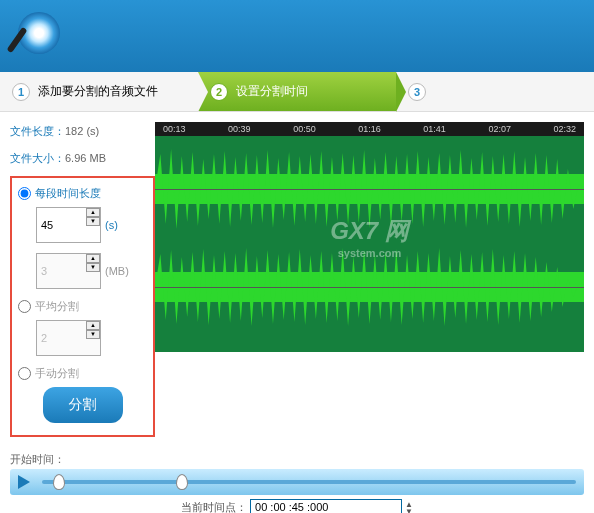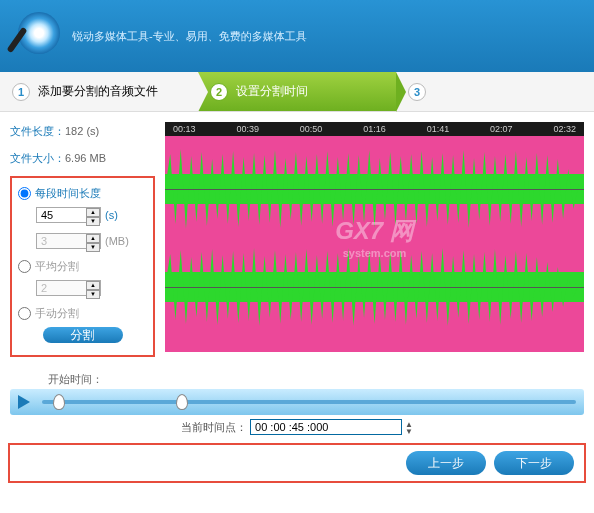--- a/index.html
+++ b/index.html
@@ -10,66 +10,65 @@
 .logo-marker { position: absolute; bottom: 6px; left: 2px; width: 6px; height: 28px; background: #222; transform: rotate(35deg); border-radius: 3px; }
 .title { color: #fff; font-size: 22px; font-weight: bold; margin-bottom: 2px; }
 .subtitle { color: #d4edff; font-size: 11px; }
 .steps { display: flex; background: #f5f5f5; height: 40px; border-bottom: 1px solid #ddd; }
 .step { flex: 1; display: flex; align-items: center; padding: 0 12px; font-size: 12px; position: relative; }
 .step.active { background: linear-gradient(to bottom, #9fd140, #6eb020); color: #fff; }
 .step-num { width: 18px; height: 18px; border-radius: 50%; background: #fff; color: #2a8dc8; display: inline-flex; align-items: center; justify-content: center; font-weight: bold; margin-right: 8px; font-size: 11px; border: 1px solid #bbb; }
 .step.active .step-num { color: #6eb020; border-color: #6eb020; }
 .step:not(:last-child)::after { content: ''; position: absolute; right: -10px; top: 0; width: 0; height: 0; border-top: 20px solid transparent; border-bottom: 20px solid transparent; border-left: 10px solid #f5f5f5; z-index: 1; }
 .step.active::after { border-left-color: #6eb020; }
-.content { display: flex; padding: 10px; gap: 10px; }
+.content { display: flex; padding: 10px; gap: 0; }
 .left-panel { width: 145px; }
 .file-info { font-size: 11px; margin-bottom: 8px; padding: 2px 0; }
 .file-info .label { color: #1a7ab8; }
 .file-info .value { color: #666; }
 .options-box { border: 2px solid #e74c3c; padding: 8px 6px; }
 .option-row { display: flex; margin-bottom: 6px; font-size: 11px; }
 .option-row input[type="radio"] { margin-right: 4px; }
 .option-label { color: #1a7ab8; }
 .option-label.disabled { color: #999; }
 .input-row { display: flex; align-items: center; margin: 4px 0 10px 18px; gap: 4px; }
-.num-input { width: 65px; height: 16px; border: 1px solid #aaa; font-size: 11px; padding: 0 28px 0 4px; position: relative; }
+.num-input { width: 65px; height: 36px; border: 1px solid #aaa; font-size: 11px; padding: 0 28px 0 4px; position: relative; }
 .num-wrap { position: relative; display: inline-block; }
 .spinner { position: absolute; right: 1px; top: 1px; width: 14px; height: 18px; display: flex; flex-direction: column; }
 .spin-btn { flex: 1; background: #eee; border: 1px solid #999; font-size: 6px; line-height: 7px; text-align: center; cursor: pointer; }
 .unit { color: #1a7ab8; font-size: 11px; }
 .unit.disabled { color: #999; }
-.split-btn { display: block; margin: 4px auto 4px; width: 80px; height: 16px; background: linear-gradient(to bottom, #3da4e3, #1a7ab8); color: #fff; border: none; border-radius: 12px; font-size: 12px; cursor: pointer; }
-.waveform { flex: 1; background: #ec4899; height: 230px; position: relative; overflow: hidden; }
+.split-btn { display: block; margin: 4px auto 4px; width: 80px; height: 36px; background: linear-gradient(to bottom, #3da4e3, #1a7ab8); color: #fff; border: none; border-radius: 12px; font-size: 14px; cursor: pointer; }
+.waveform { flex: 1; background: #15803d; height: 230px; position: relative; overflow: hidden; }
 .timeline { display: flex; justify-content: space-between; padding: 2px 8px; color: #ccc; font-size: 9px; background: #1a1a1a; }
 .wave-area { height: 90px; position: relative; margin: 8px 0; }
 .wave-svg { width: 100%; height: 100%; }
 .midline { position: absolute; left: 0; right: 0; top: 50%; height: 1px; background: #555; }
 .watermark { position: absolute; left: 50%; top: 50%; transform: translate(-50%,-50%); color: rgba(255,255,255,0.4); font-size: 24px; font-weight: bold; font-style: italic; pointer-events: none; text-align: center; }
 .watermark .sub { font-size: 11px; font-style: normal; display: block; text-align: center; }
 .player-bar { padding: 4px 10px; }
-.time-label { font-size: 11px; color: #666; margin-left: 38px; margin-bottom: 2px; display: inline-block; }
+.time-label { font-size: 11px; color: #666; margin-bottom: 2px; display: inline-block; }
 .player { background: linear-gradient(to bottom, #c9ecff, #7ec6ed); height: 26px; display: flex; align-items: center; padding: 0 8px; border-radius: 3px; }
 .play-btn { width: 0; height: 0; border-top: 7px solid transparent; border-bottom: 7px solid transparent; border-left: 12px solid #1a7ab8; margin-right: 12px; cursor: pointer; }
 .track { flex: 1; height: 4px; background: #5aa8d8; position: relative; border-radius: 2px; }
 .marker { position: absolute; width: 12px; height: 16px; background: #fff; border-radius: 50% 50% 50% 50% / 60% 60% 40% 40%; top: -6px; border: 1px solid #888; }
 .current-time { text-align: center; font-size: 11px; color: #555; padding: 4px; }
 .cur-input { border: 1px solid #0369a1; font-size: 11px; padding: 1px 4px; }
 .footer-btns { padding: 6px 10px; display: flex; justify-content: flex-end; border: 2px solid #e74c3c; margin: 0 8px 6px; }
 .nav-btn { width: 80px; height: 24px; background: linear-gradient(to bottom, #3da4e3, #1a7ab8); color: #fff; border: none; border-radius: 12px; font-size: 12px; margin-left: 8px; cursor: pointer; }
 </style>
 </head>
 <body>
 
 <div class="header">
   <div class="logo">
     <div class="logo-disc"></div>
       <div class="logo-marker"></div>
   </div>
   <div>
-    <div class="subtitle">锐动多媒体工具-专业、易用、免费的多媒体工具</div>
   </div>
 </div>
 
 <div class="steps">
   <div class="step">
     <span class="step-num">1</span>
     <span>添加要分割的音频文件</span>
   </div>
   <div class="step active">
     <span class="step-num">2</span>

